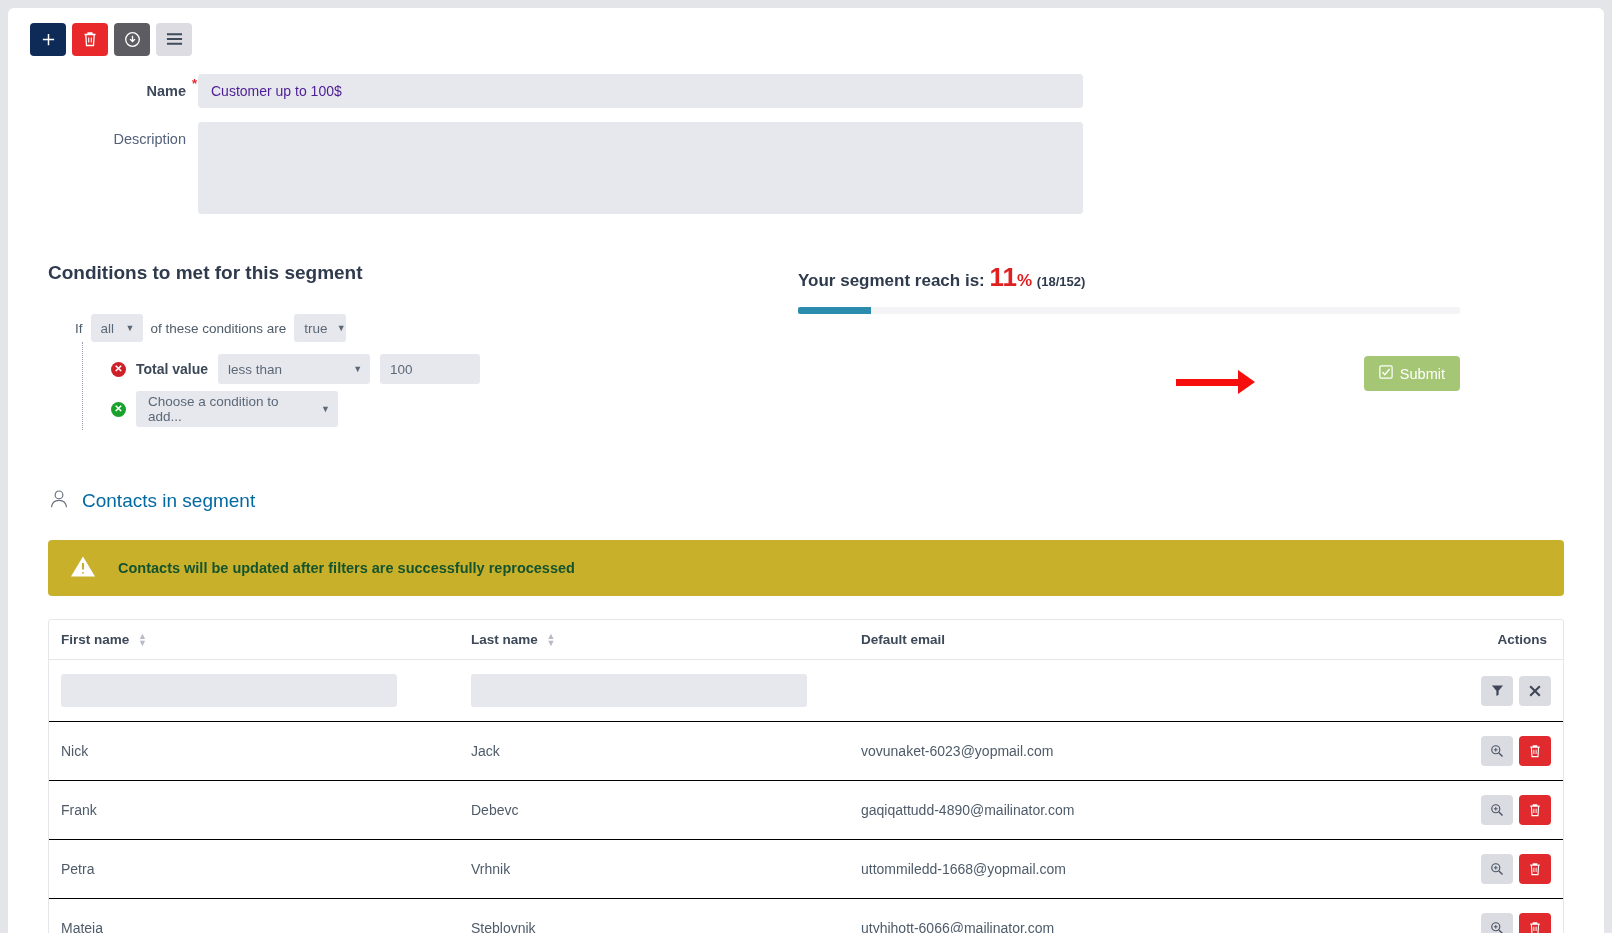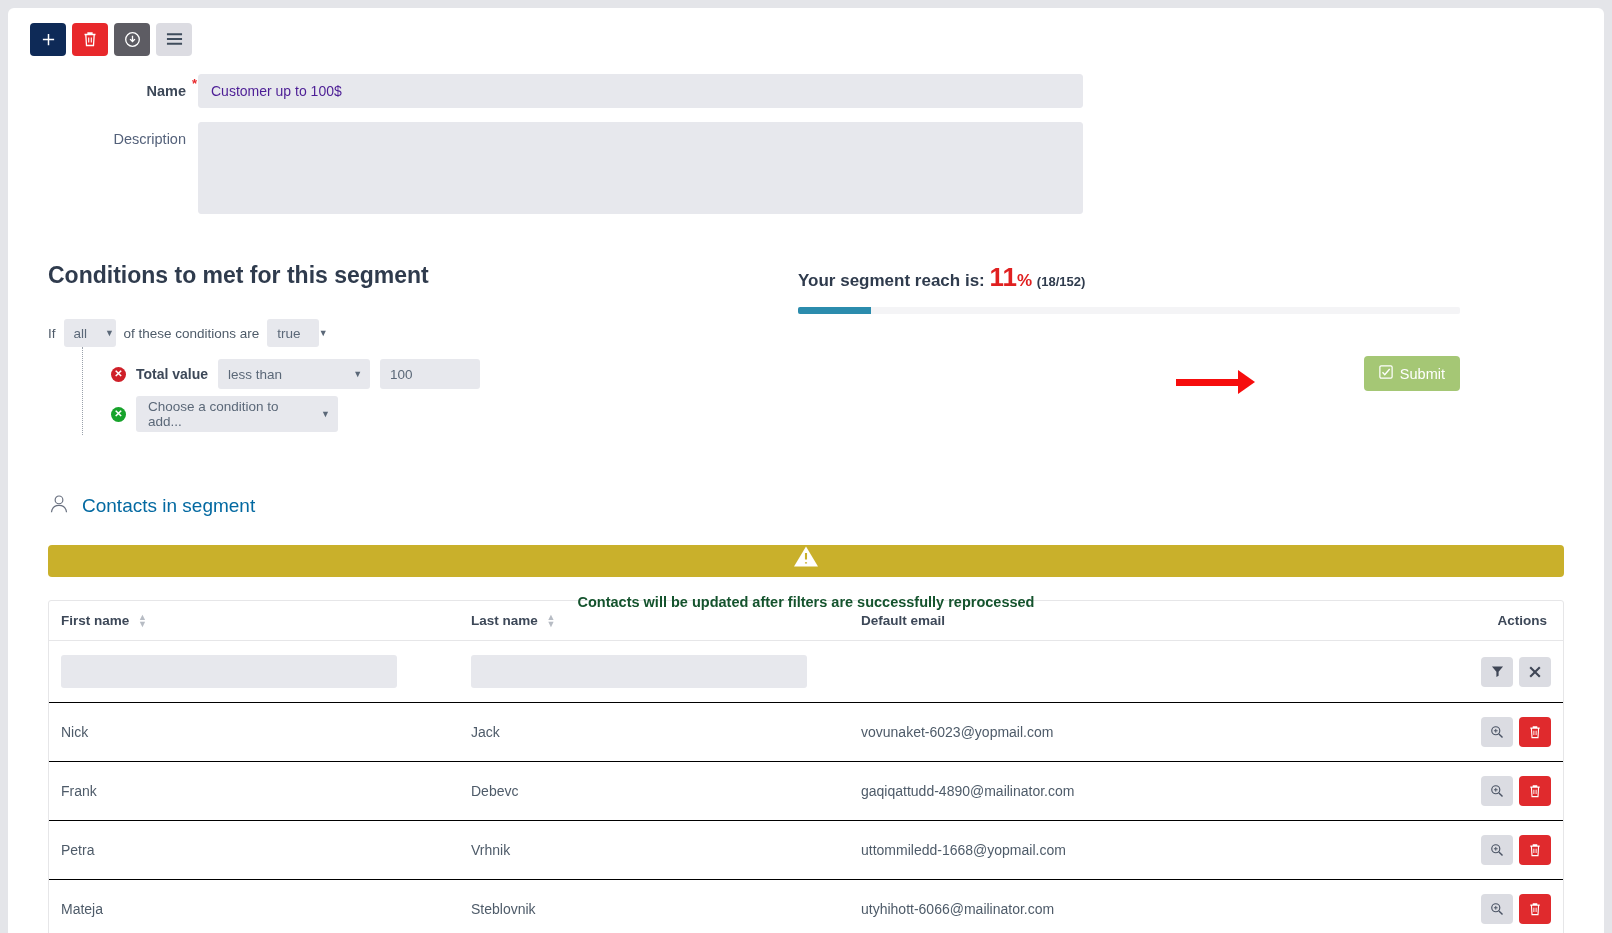--- a/index.html
+++ b/index.html
@@ -98,45 +98,46 @@
     font-family: "Liberation Sans", sans-serif;
     outline: none;
   }
 
   
   .cols { display: flex; padding: 18px 0 0 0; }
   .col-left { width: 790px; padding-left: 40px; }
   .col-right { flex: 1; padding-right: 110px; }
 
   .section-title {
-    font-size: 23px;
+    font-size: 19px;
     font-weight: bold;
     color: #2f3b4d;
     margin: 0 0 30px 0;
   }
   .cond-line1 {
     display: flex;
     align-items: center;
     gap: 8px;
+    margin-left: 27px;
     font-size: 13.5px;
     color: #4e5b69;
   }
   .sel {
     background: #e7e8ed;
     border: none;
     border-radius: 3px;
     height: 28px;
     display: inline-flex;
     align-items: center;
     justify-content: space-between;
     padding: 0 8px 0 10px;
     font-size: 13.5px;
     color: #5b6878;
     cursor: pointer;
-    gap: 18px;
+    gap: 9px;
   }
   .sel .caret { font-size: 9px; color: #5b6878; }
   .sel-all { width: 52px; }
   .sel-true { width: 52px; }
 
   .cond-block {
     margin-left: 34px;
     border-left: 1px dotted #9aa1ab;
     padding: 10px 0 4px 0;
   }
@@ -256,26 +257,25 @@
     margin: 0;
     font-size: 19px;
     font-weight: 400;
     color: #0369a1;
   }
   .alert {
     margin: 26px 40px 0 40px;
     background: #c9b02b;
     color: #14532d;
     border-radius: 4px;
-    height: 32px;
+    height: 56px;
     display: flex;
     align-items: center;
     gap: 22px;
     padding: 0 22px;
-    flex-direction: column;
   }
   .alert-text { font-size: 14.5px; font-weight: bold; }
 
   
   .table-wrap { margin: 23px 40px 0 40px; border: 1px solid #e6e6e8; border-radius: 3px; }
   table { width: 100%; border-collapse: collapse; }
   thead th {
     text-align: left;
     font-size: 13.5px;
     font-weight: bold;

